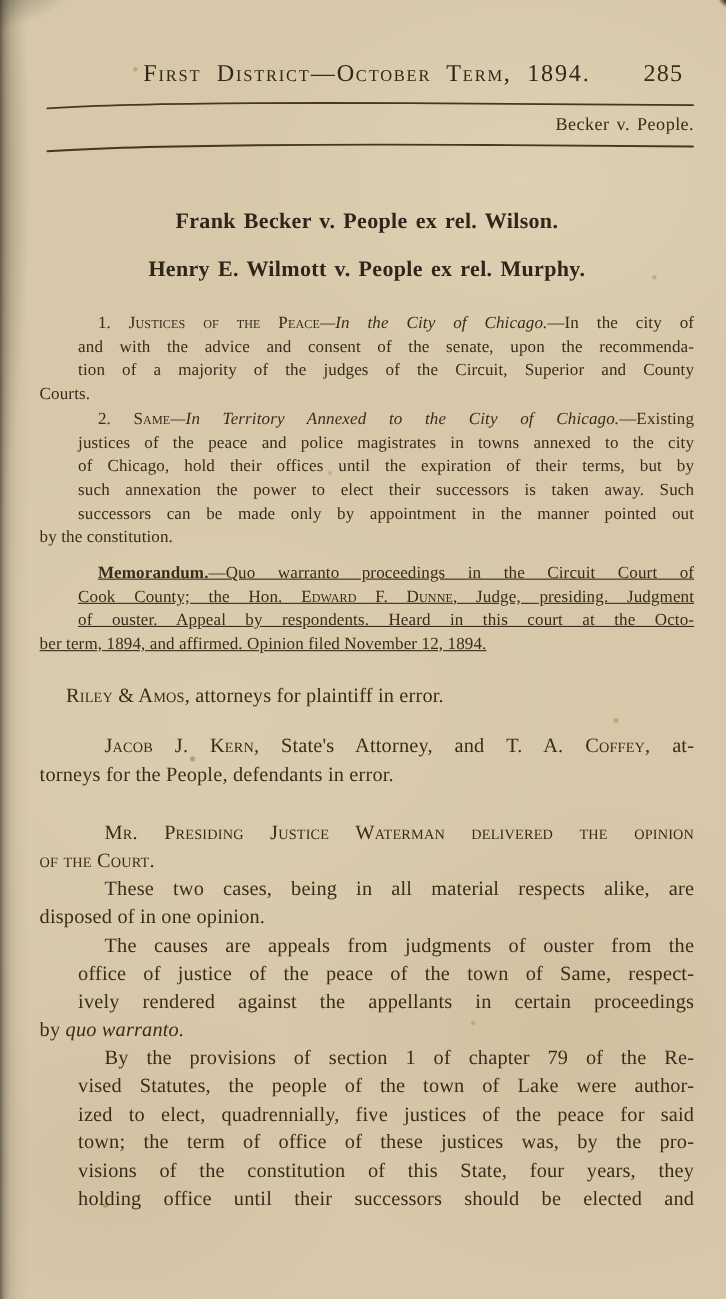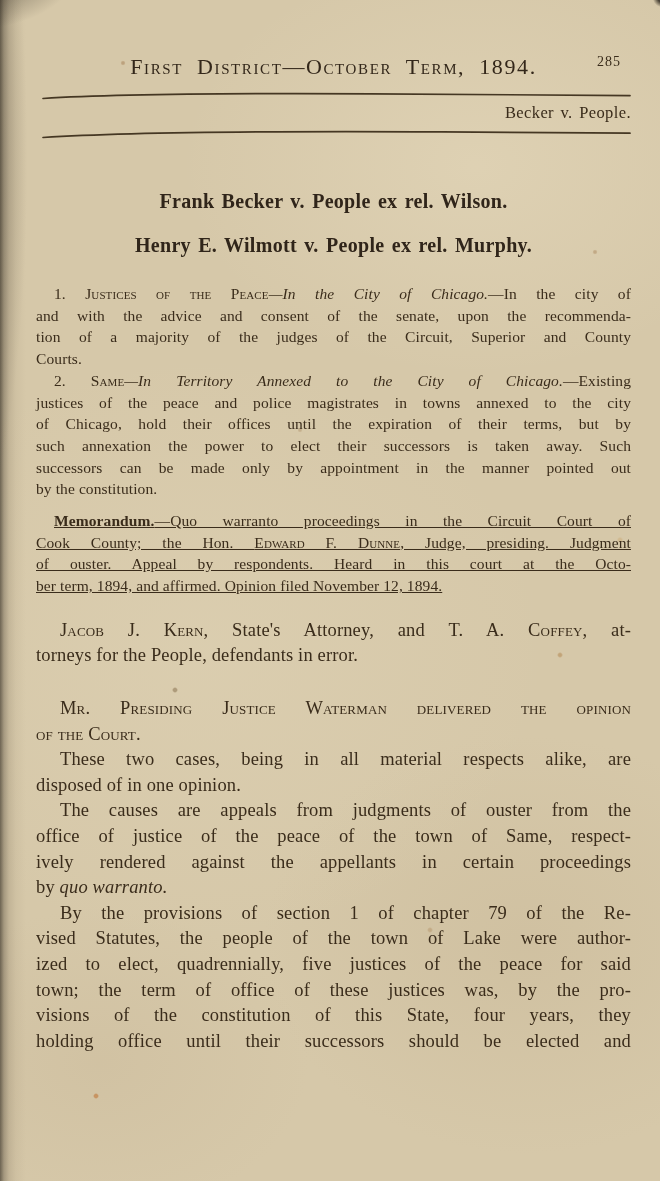--- a/index.html
+++ b/index.html
@@ -45,36 +45,36 @@
   }
 
   .content { position:absolute; top:0; left:36px; width:595px; }
 
   
   .running-header { position:relative; margin-top:54px; height:28px; text-align:center; }
   .rh-title {
     font-variant:small-caps; font-size:22px; letter-spacing:1.6px; word-spacing:7px;
     color:#33271a;
   }
-  .rh-page { position:absolute; right:10px; top:0; font-size:14px; letter-spacing:1px; }
+  .rh-page { position:absolute; right:10px; top:0; font-size:22px; letter-spacing:1px; }
 
   .rule { display:block; margin-left:6px; }
   .rule-top { margin-top:9px; }
   .rule-bottom { margin-top:5px; }
 
   .running-case { margin-top:2px; font-size:16.5px; text-align:right; letter-spacing:.4px; word-spacing:2px; }
 
   .case-title { font-size:20px; font-weight:bold; text-align:center; letter-spacing:.3px; word-spacing:2px; color:#30251a; }
   .case-title-1 { margin-top:50px; }
   .case-title-2 { margin-top:21px; }
 
   
   .tblock { width:595px; }
   .tline { display:block; }
-  .tline.just { text-align:justify; text-align-last:justify; }
+  .tline.just { text-align:justify; text-align-last:justify;margin-left:35px; }
   .t-sc { font-variant:small-caps; }
   .t-i  { font-style:italic; }
   .t-b  { font-weight:bold; }
 
   .k-headnote { font-size:15.5px; line-height:21.7px; letter-spacing:.1px; }
   .k-headnote .ind { text-indent:18px; }
   .k-body { font-size:18.5px; line-height:25.6px; letter-spacing:.15px; }
   .k-body .ind { text-indent:24px; }
 
   .blk-headnote-1 { margin-top:26px; }
@@ -127,20 +127,23 @@
           <div class="tline just"><span>such annexation the power to elect their successors is taken away. Such</span></div>
           <div class="tline just"><span>successors can be made only by appointment in the manner pointed out</span></div>
           <div class="tline"><span>by the constitution.</span></div>
         </div>
         <div class="tblock k-headnote blk-memorandum">
           <div class="tline just ind"><span class="t-b">Memorandum.</span><span>—Quo warranto proceedings in the Circuit Court of</span></div>
           <div class="tline just"><span>Cook County; the Hon. </span><span class="t-sc">Edward F. Dunne</span><span>, Judge, presiding. Judgment</span></div>
           <div class="tline just"><span>of ouster. Appeal by respondents. Heard in this court at the Octo-</span></div>
           <div class="tline"><span>ber term, 1894, and affirmed. Opinion filed November 12, 1894.</span></div>
         </div>
+        <div class="tblock k-body blk-counsel-plaintiff">
+          <div class="tline ind"><span class="t-sc">Riley &amp; Amos</span><span>, attorneys for plaintiff in error.</span></div>
+        </div>
         <div class="tblock k-body blk-counsel-defendant">
           <div class="tline just ind"><span class="t-sc">Jacob J. Kern</span><span>, State's Attorney, and </span><span class="t-sc">T. A. Coffey</span><span>, at-</span></div>
           <div class="tline"><span>torneys for the People, defendants in error.</span></div>
         </div>
         <div class="tblock k-body blk-opinion-heading">
           <div class="tline just ind"><span class="t-sc">Mr. Presiding Justice Waterman delivered the opinion</span></div>
           <div class="tline"><span class="t-sc">of the Court.</span></div>
         </div>
         <div class="tblock k-body blk-opinion-para-1">
           <div class="tline just ind"><span>These two cases, being in all material respects alike, are</span></div>

